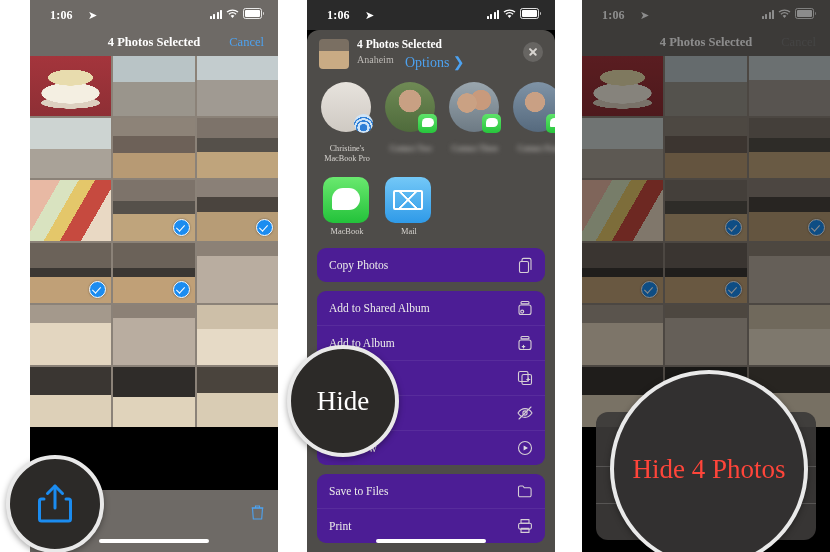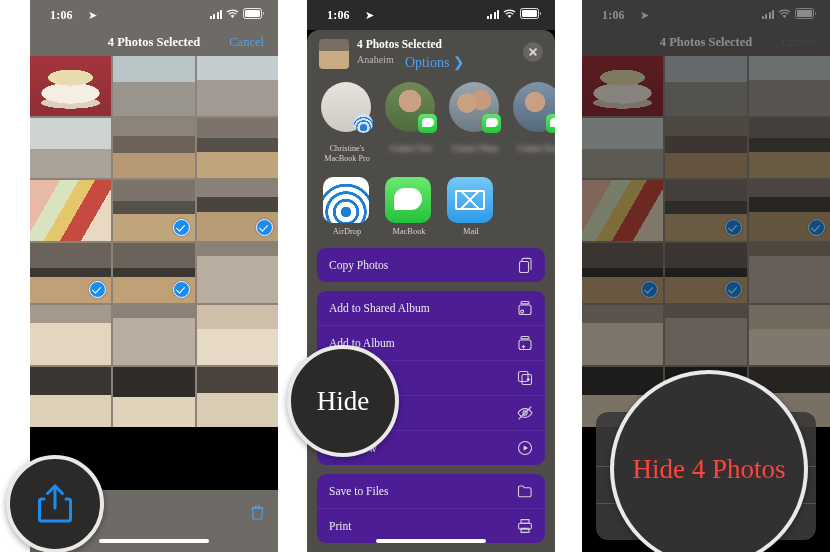--- a/index.html
+++ b/index.html
@@ -322,24 +322,20 @@
           <div class="contact">
             <div class="cav">
               <div class="face" style="background:radial-gradient(circle at 44% 40%,#c9a084 0 24%,transparent 25%),linear-gradient(#7f93a6,#566a7e)"></div>
               <div class="badge msg"></div>
             </div>
             <div class="cname blur">Contact Four</div>
           </div>
         </div>
       <div class="apps" id="apps">
           <div class="app">
-            <div class="aicon ic-airdrop"></div>
-            <div class="aname">AirDrop</div>
-          </div>
-          <div class="app">
             <div class="aicon ic-messages"></div>
             <div class="aname">MacBook</div>
           </div>
           <div class="app">
             <div class="aicon ic-mail"></div>
             <div class="aname">Mail</div>
           </div>
         </div>
 
       <div class="rows">

